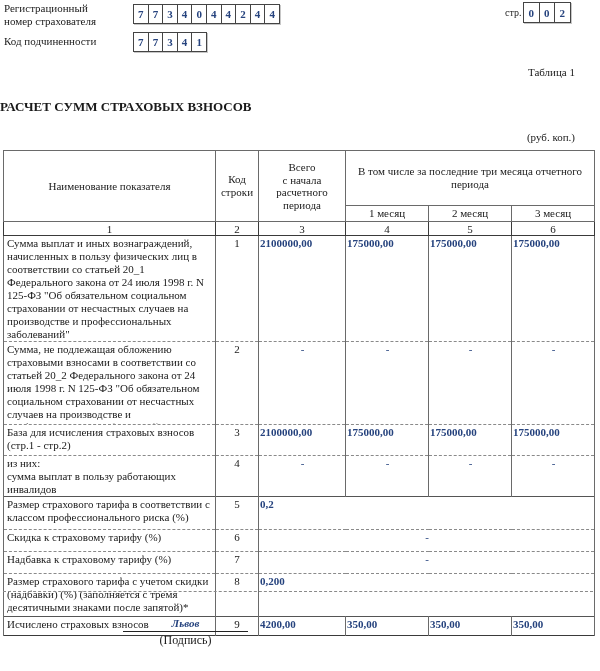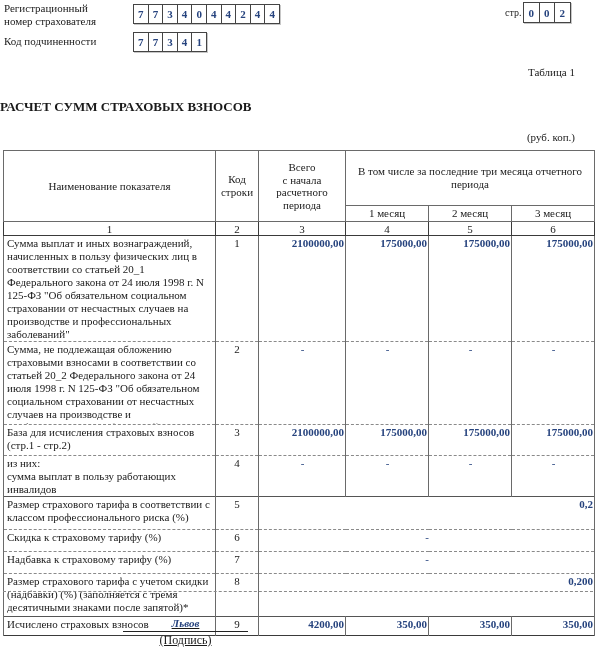--- a/index.html
+++ b/index.html
@@ -34,33 +34,33 @@
   col.c-name { width:212px; } col.c-code { width:43px; } col.c-total { width:87px; }
   col.c-m { width:83px; }
   th { font-weight:normal; vertical-align:middle; text-align:center; padding:1px 2px;
        border:1px solid #6a6a6a; white-space:pre-line; }
   tr.numrow td { border:1px solid #3a3a3a; border-top:1px solid #555;
                  text-align:center; height:13px; line-height:12px; padding:0; }
   tbody td { vertical-align:top; border-left:1px solid #6a6a6a; border-right:1px solid #6a6a6a;
              border-top:1px dashed #8a8a8a; padding:1px 2px 0 3px; }
   tbody tr.strong-top td { border-top:1px solid #555; }
   td.code { text-align:center; padding:1px 0 0 0; }
-  td.val  { text-align:right; color:#26437e; font-weight:bold; padding:1px 1px 0 1px; }
+  td.val  { text-align:left; color:#26437e; font-weight:bold; padding:1px 1px 0 1px; }
   td.dash { text-align:center; color:#26437e; font-weight:normal; }
   tr.r1 { height:93px; } tr.r2 { height:83px; } tr.r3 { height:31px; }
   tr.r4 { height:27px; } tr.r5 { height:33px; } tr.r6 { height:22px; }
   tr.r7 { height:22px; } tr.r8 { height:43px; } tr.r9 { height:19px; }
   .clip7 { height:81px; overflow:hidden; }
   .after-table { position:absolute; left:3px; top:591px; width:590px;
                  border-top:1px dashed #8a8a8a; height:0; }
 
   
   .confirm { position:absolute; left:0; top:599px; width:100%; text-align:center; font-size:11px; }
   .sigblock { position:absolute; top:617px; width:125px; text-align:center; }
-  .sigblock.sig { left:123px;text-decoration:underline; } .sigblock.date { left:327px; }
+  .sigblock.sig { left:123px; } .sigblock.date { left:327px; }
   .sigval { font-size:11px; font-weight:bold; color:#26437e; height:14px;
             border-bottom:1px solid #222; }
   .sigval.italic { font-style:italic; }
   .siglabel { font-size:12px; margin-top:1px; color:#1a1a1a; }
 </style>
 </head>
 <body>
 
 <div class="page">
 

